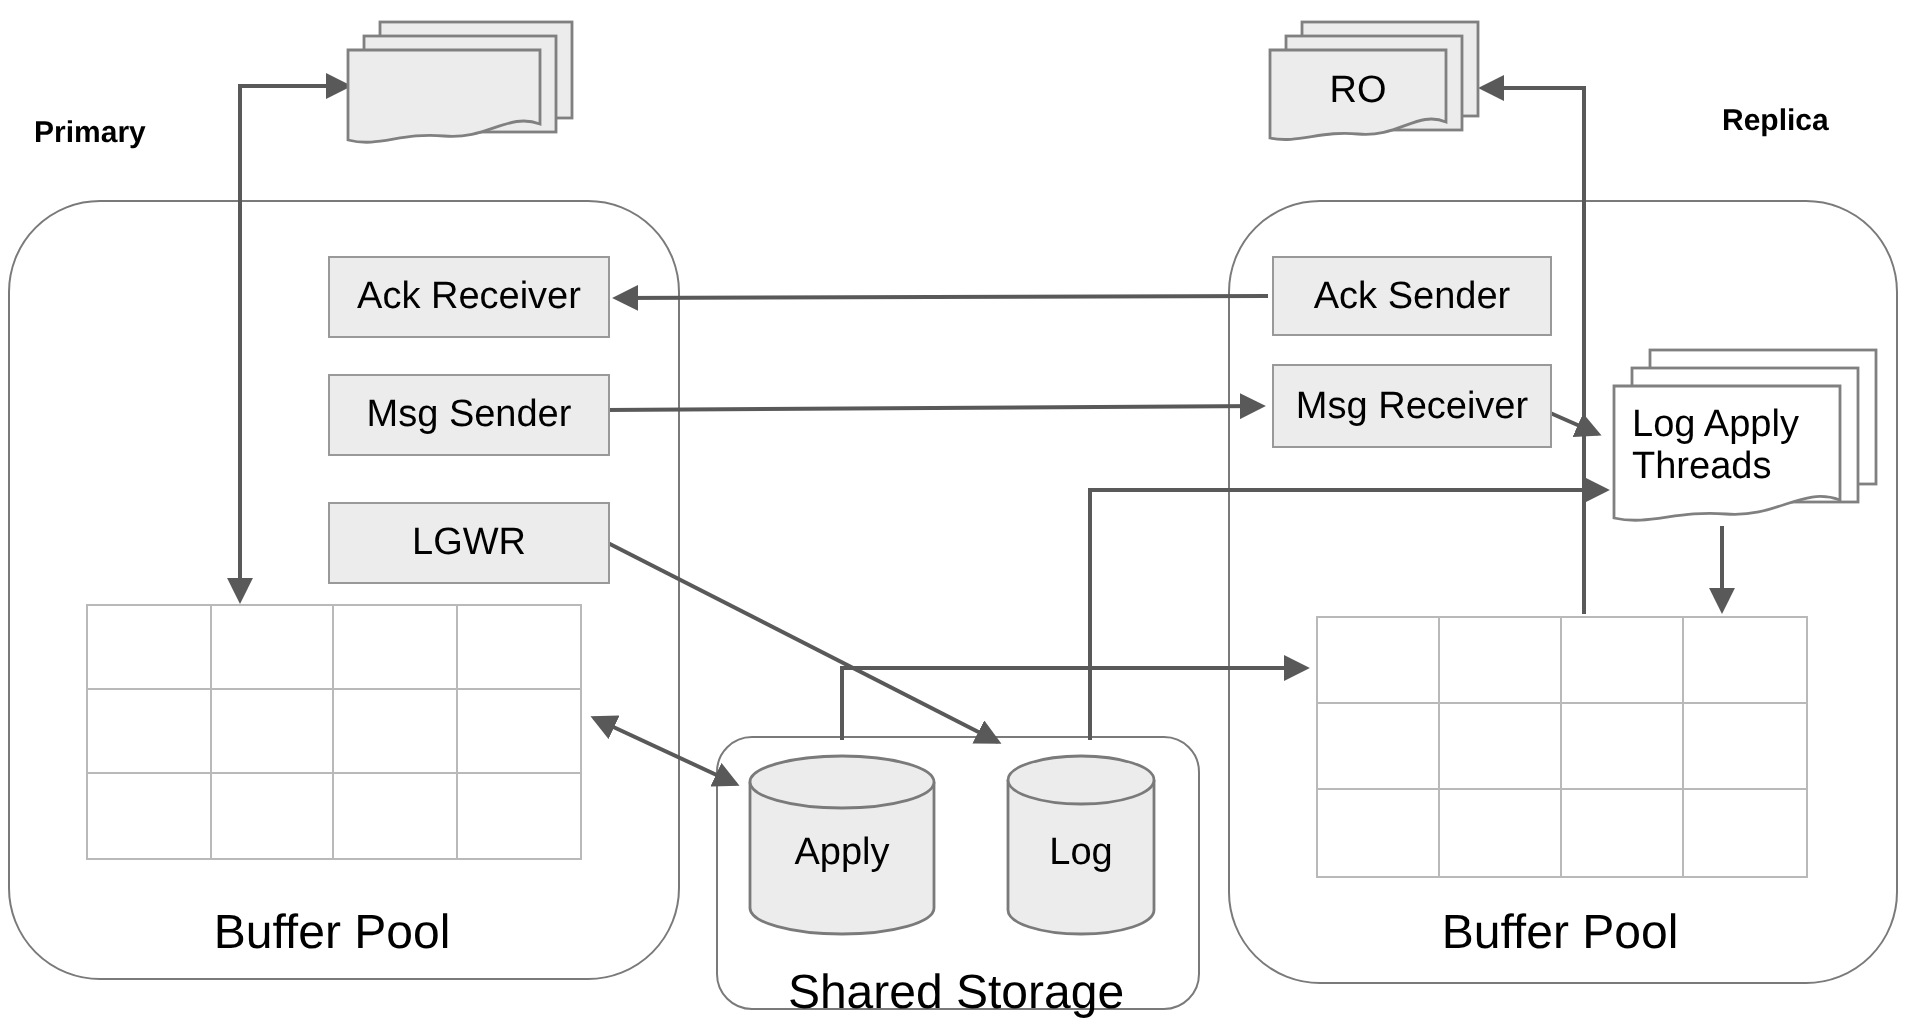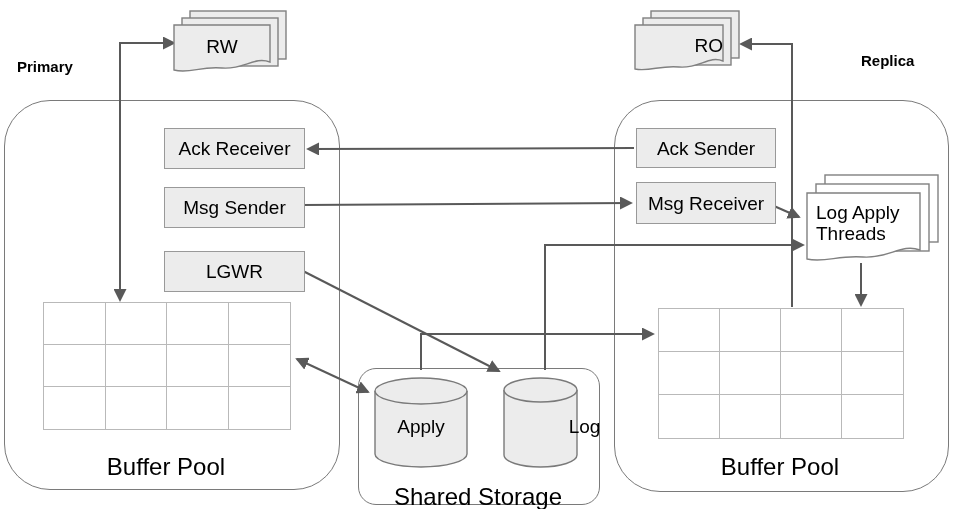--- a/index.html
+++ b/index.html
@@ -116,24 +116,23 @@
 
   <div class="proc-box" style="left:164px;top:128px;width:139px;height:39px;">Ack Receiver</div>
   <div class="proc-box" style="left:164px;top:187px;width:139px;height:39px;">Msg Sender</div>
   <div class="proc-box" style="left:636px;top:128px;width:138px;height:38px;">Ack Sender</div>
   <div class="proc-box" style="left:164px;top:251px;width:139px;height:39px;">LGWR</div>
   <div class="proc-box" style="left:636px;top:182px;width:138px;height:40px;">Msg Receiver</div>
 
   <div class="lbl bold" style="left:17px;top:58px;">Primary</div>
   <div class="lbl bold" style="left:861px;top:52px;">Replica</div>
 
-  <div class="stack-lbl" style="left:174px;top:36px;width:96px;">RW</div>
-  <div class="stack-lbl" style="left:635px;top:35px;width:88px;text-align:right;">RO</div>
+  <div class="stack-lbl" style="left:635px;top:35px;width:88px;">RO</div>
   <div class="stack-lbl left" style="left:816px;top:202px;width:100px;">Log Apply Threads</div>
 
   <div class="stack-lbl" style="left:375px;top:416px;width:92px;">Apply</div>
-  <div class="stack-lbl" style="left:504px;top:416px;width:73px;margin-left:44px;">Log</div>
+  <div class="stack-lbl" style="left:504px;top:416px;width:73px;">Log</div>
 
   <div class="lbl center" style="left:43px;top:453px;width:246px;">Buffer Pool</div>
   <div class="lbl center" style="left:658px;top:453px;width:244px;">Buffer Pool</div>
   <div class="lbl center" style="left:358px;top:483px;width:240px;">Shared Storage</div>
 
 </div>
 
 </body></html>

